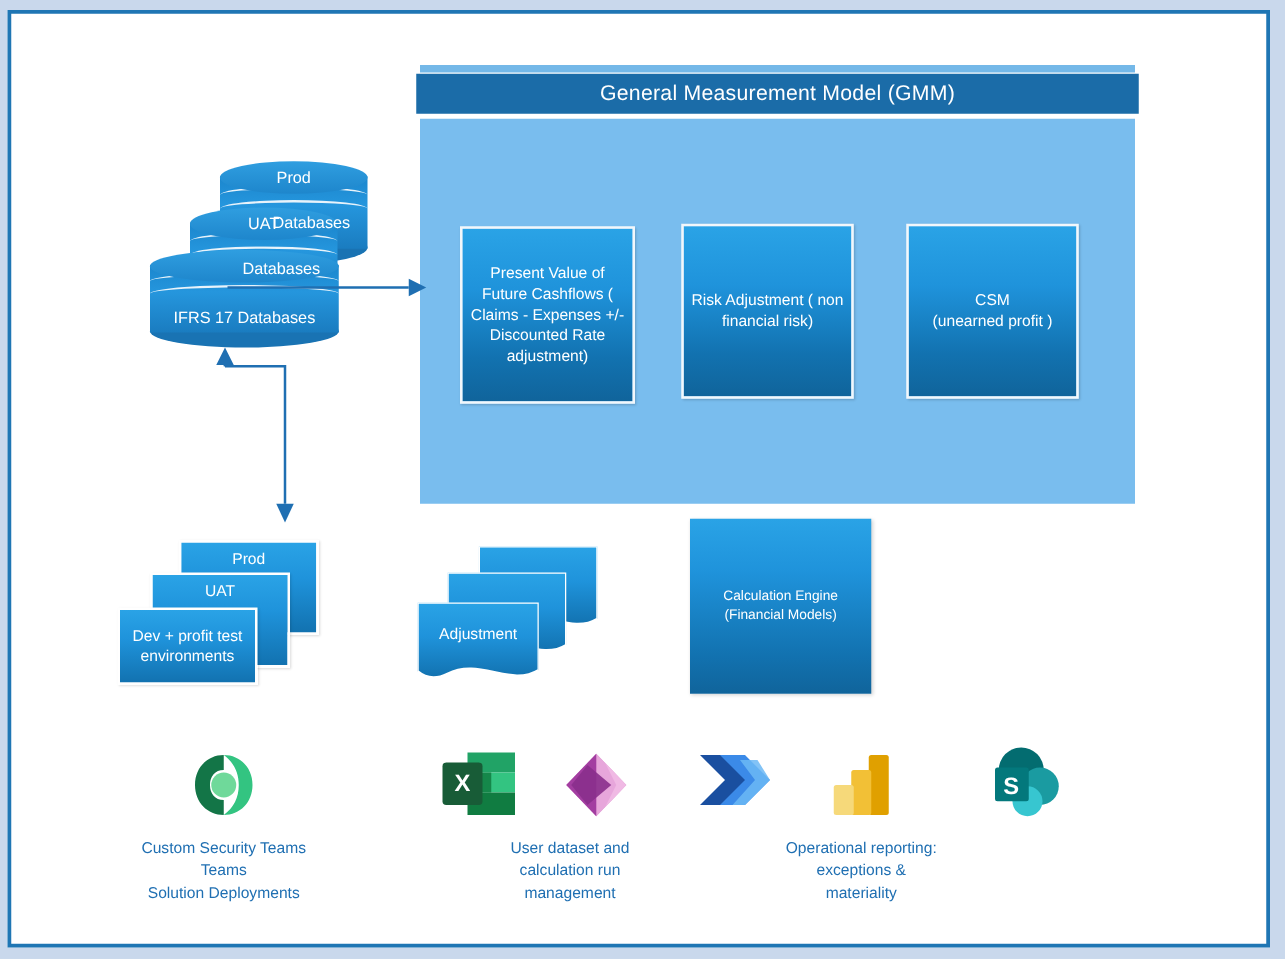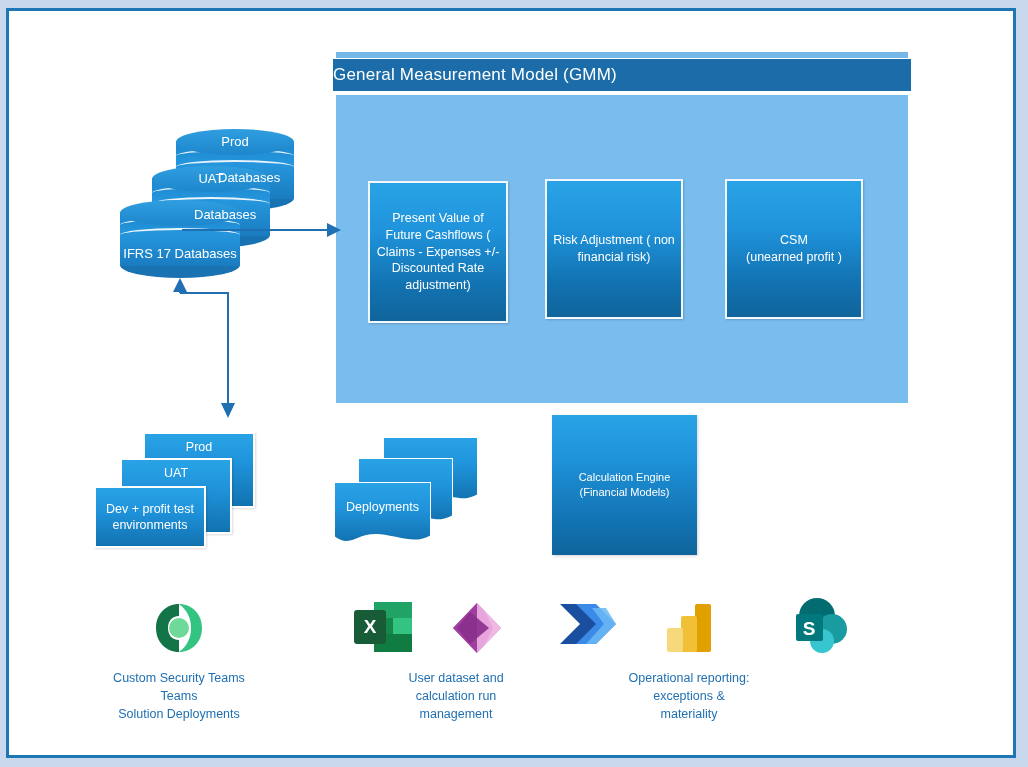--- a/index.html
+++ b/index.html
@@ -31,21 +31,21 @@
   .abs { position: absolute; }
 
   
   #gmm-strip {
     left: 336px; top: 52px; width: 572px; height: 6px;
     background: #74b8e8;
   }
   #gmm-header {
     left: 333px; top: 59px; width: 578px; height: 32px;
     background: #1b6ca8;
-    display: flex; align-items: center; justify-content: flex-start;
+    display: flex; align-items: center; justify-content: center;
     color: #ffffff;
     font-size: 17px;
     letter-spacing: .2px;
   }
   #gmm-body {
     left: 336px; top: 95px; width: 572px; height: 308px;
     background: #79bdee;
   }
 
   .gmm-box {
@@ -105,21 +105,21 @@
     position: absolute;
     left: 0; right: 0;
     text-align: center;
     color: #ffffff;
     font-size: 13px;
     z-index: 5;
   }
 
   #cyl-prod  { left: 176px; top: 129px; width: 118px; height: 82px; }
   #cyl-uat   { left: 152px; top: 166px; width: 118px; height: 82px; }
-  #cyl-dev   { left: 120px; top: 200px; width: 120px; height: 78px; }
+  #cyl-dev   { left: 120px; top: 200px; width: 120px; height: 78px; padding-left: 31px; }
 
   
   .env-card {
     position: absolute;
     background: linear-gradient(to bottom, #2aa3e6 0%, #1f93db 40%, #1272b0 100%);
     border: 2px solid #ffffff;
     box-sizing: border-box;
     color: #ffffff;
     font-size: 12.5px;
     text-align: center;
@@ -293,21 +293,21 @@
     <svg class="shape" viewBox="0 0 97 68" preserveAspectRatio="none">
       <defs>
         <linearGradient id="dg1" x1="0" y1="0" x2="0" y2="1">
           <stop offset="0%" stop-color="#2aa3e6"></stop>
             <stop offset="45%" stop-color="#1f93db"></stop>
             <stop offset="100%" stop-color="#1272b0"></stop>
         </linearGradient>
       </defs>
       <path d="M0 0 H97 V54 C74 68 50 44 24 57 C14 62 6 60 0 55 Z" fill="url(#dg1)" stroke="#ffffff" stroke-width="2"></path>
     </svg>
-    <span class="t">Deployments</span>
+    <span class="t">Adjustment</span>
   </div>
 
   <div id="calc-engine" class="abs nowrap">Calculation Engine
 (Financial Models)</div>
 
   <div class="icon-item" style="left:98px; top:600px; width:162px;">
     <span class="glyph">
       <svg width="56" height="56" viewBox="0 0 56 56">
         <path d="M28 4 C15 4 5 14 5 28 C5 42 15 52 28 52 L28 40 C21 40 17 35 17 28 C17 21 21 16 28 16 Z" fill="#137547"></path>
         <path d="M28 4 C41 4 51 14 51 28 C51 42 41 52 28 52 C36 46 40 38 40 28 C40 18 36 10 28 4 Z" fill="#33c481"></path>

